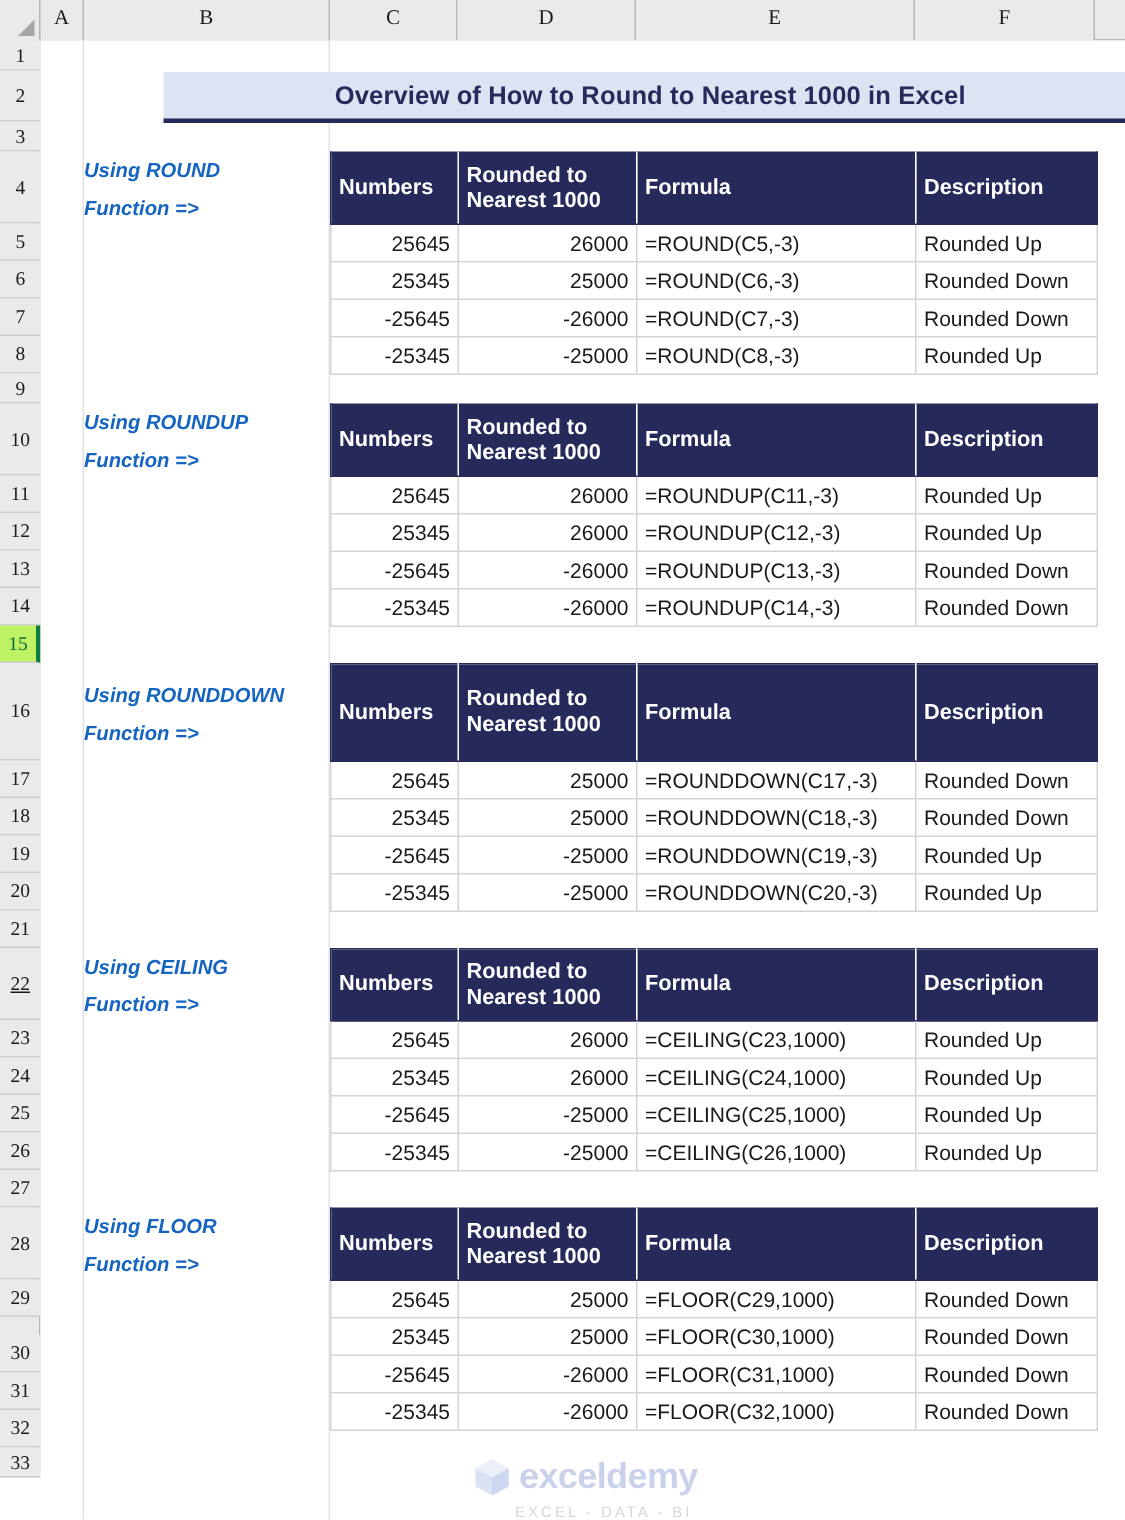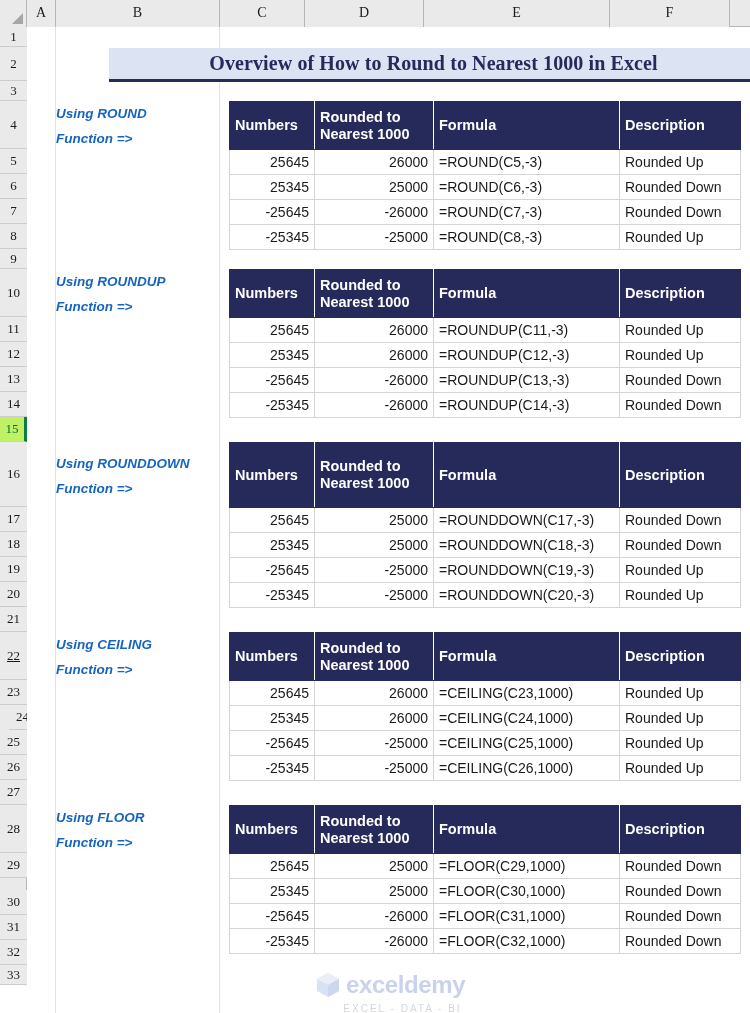--- a/index.html
+++ b/index.html
@@ -78,44 +78,44 @@
   
   .title-banner {
     position: absolute;
     left: 82px; top: 21px;
     width: 649px; height: 34px;
     background: #dce3f2;
     border-bottom: 3px solid #262a5b;
     display: flex; align-items: center; justify-content: center;
   }
   .title-text {
-    font-size: 20px; font-weight: bold;
+    font-size: 17px; font-weight: bold;
     color: #262a5b;
     letter-spacing: .1px;
-    font-family: Liberation Serif, serif;
+    font-family: Liberation Sans, sans-serif;
     white-space: nowrap;
   }
 
   
   .sec-label {
     position: absolute;
     left: 29px;
     width: 190px;
     font-size: 13.5px;
     font-weight: bold; font-style: italic;
     color: #1565c0;
     line-height: 25px;
     font-family: "Liberation Sans", sans-serif;
   }
   .sec-label div { white-space: nowrap; }
 
   
   .tbl {
     position: absolute;
-    left: 202px;
+    left: 193px;
     width: 511px;
     border-collapse: collapse;
     table-layout: fixed;
   }
   .tbl col.c-num  { width: 85px; }
   .tbl col.c-rnd  { width: 119px; }
   .tbl col.c-form { width: 186px; }
   .tbl col.c-desc { width: 121px; }
 
   .tbl th {
@@ -205,21 +205,21 @@
       <div class="rowhead" style="height: 25px;">14</div>
       <div class="rowhead selected" style="height: 25px;">15</div>
       <div class="rowhead" style="height: 65px;">16</div>
       <div class="rowhead" style="height: 25px;">17</div>
       <div class="rowhead" style="height: 25px;">18</div>
       <div class="rowhead" style="height: 25px;">19</div>
       <div class="rowhead" style="height: 25px;">20</div>
       <div class="rowhead" style="height: 25px;">21</div>
       <div class="rowhead" style="height: 48px; text-decoration: underline;">22</div>
       <div class="rowhead" style="height: 25px;">23</div>
-      <div class="rowhead" style="height: 25px; margin-left: 9px;">24</div>
+      <div class="rowhead" style="height: 25px;">24</div>
       <div class="rowhead" style="height: 25px;">25</div>
       <div class="rowhead" style="height: 25px;">26</div>
       <div class="rowhead" style="height: 25px;">27</div>
       <div class="rowhead" style="height: 48px;">28</div>
       <div class="rowhead" style="height: 25px;">29</div>
       <div class="rowhead" style="height: 25px; margin-top: 12px;">30</div>
       <div class="rowhead" style="height: 25px;">31</div>
       <div class="rowhead" style="height: 25px;">32</div>
       <div class="rowhead" style="height: 20px;">33</div>
     </div>

